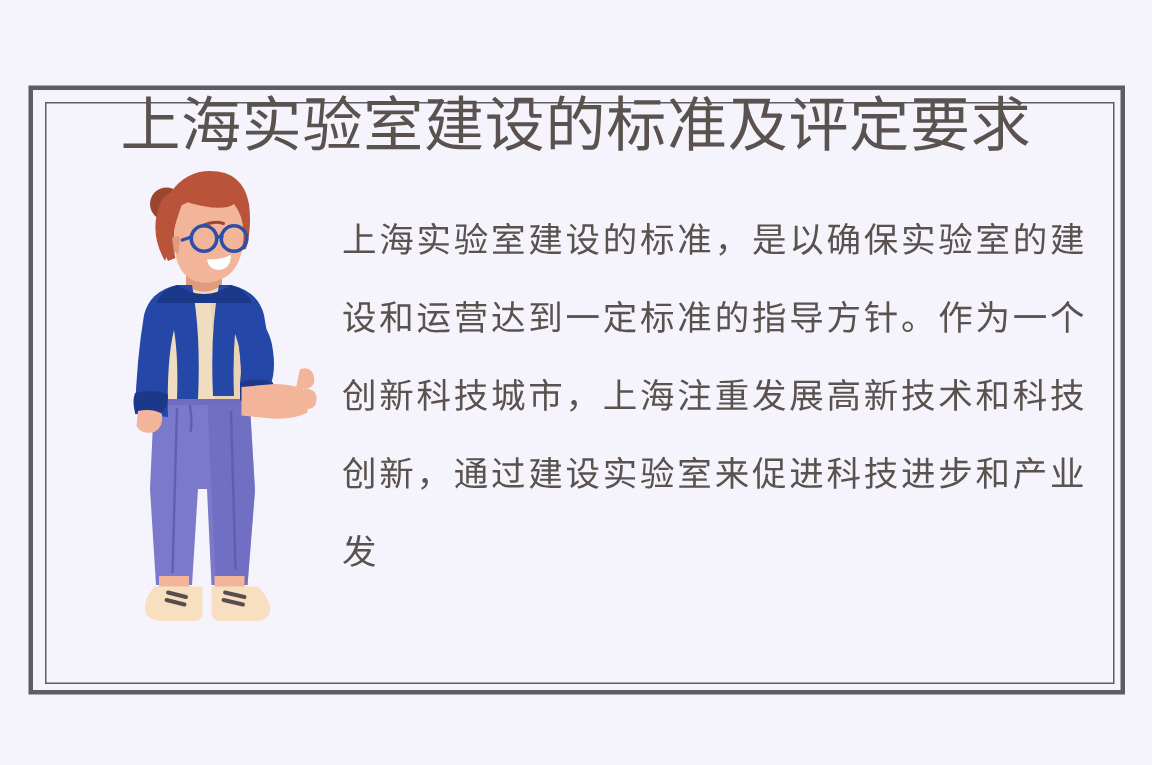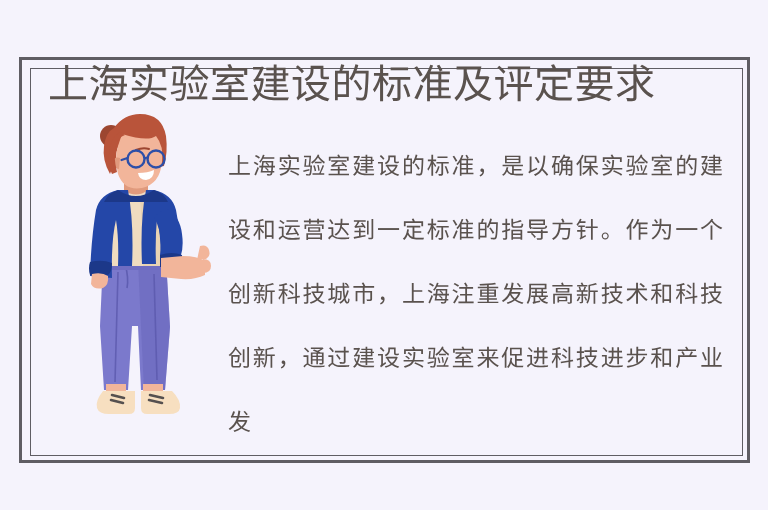--- a/index.html
+++ b/index.html
@@ -43,31 +43,32 @@
     left: 48px;
     top: 58px;
     width: 672px;
     margin: 0;
     font-size: 40px;
     font-weight: 400;
     line-height: 52px;
     letter-spacing: 0.5px;
     color: #5a524e;
     white-space: nowrap;
+    text-align: center;
   }
 
   
   .article-body {
     position: absolute;
     left: 228px;
     top: 134px;
     width: 496px;
     margin: 0;
     font-size: 23px;
-    line-height: 64px;
+    line-height: 52px;
     letter-spacing: 1px;
     color: #5a524e;
     text-align: justify;
     text-justify: inter-character;
   }
 
   
   .illustration {
     position: absolute;
     left: 62px;

